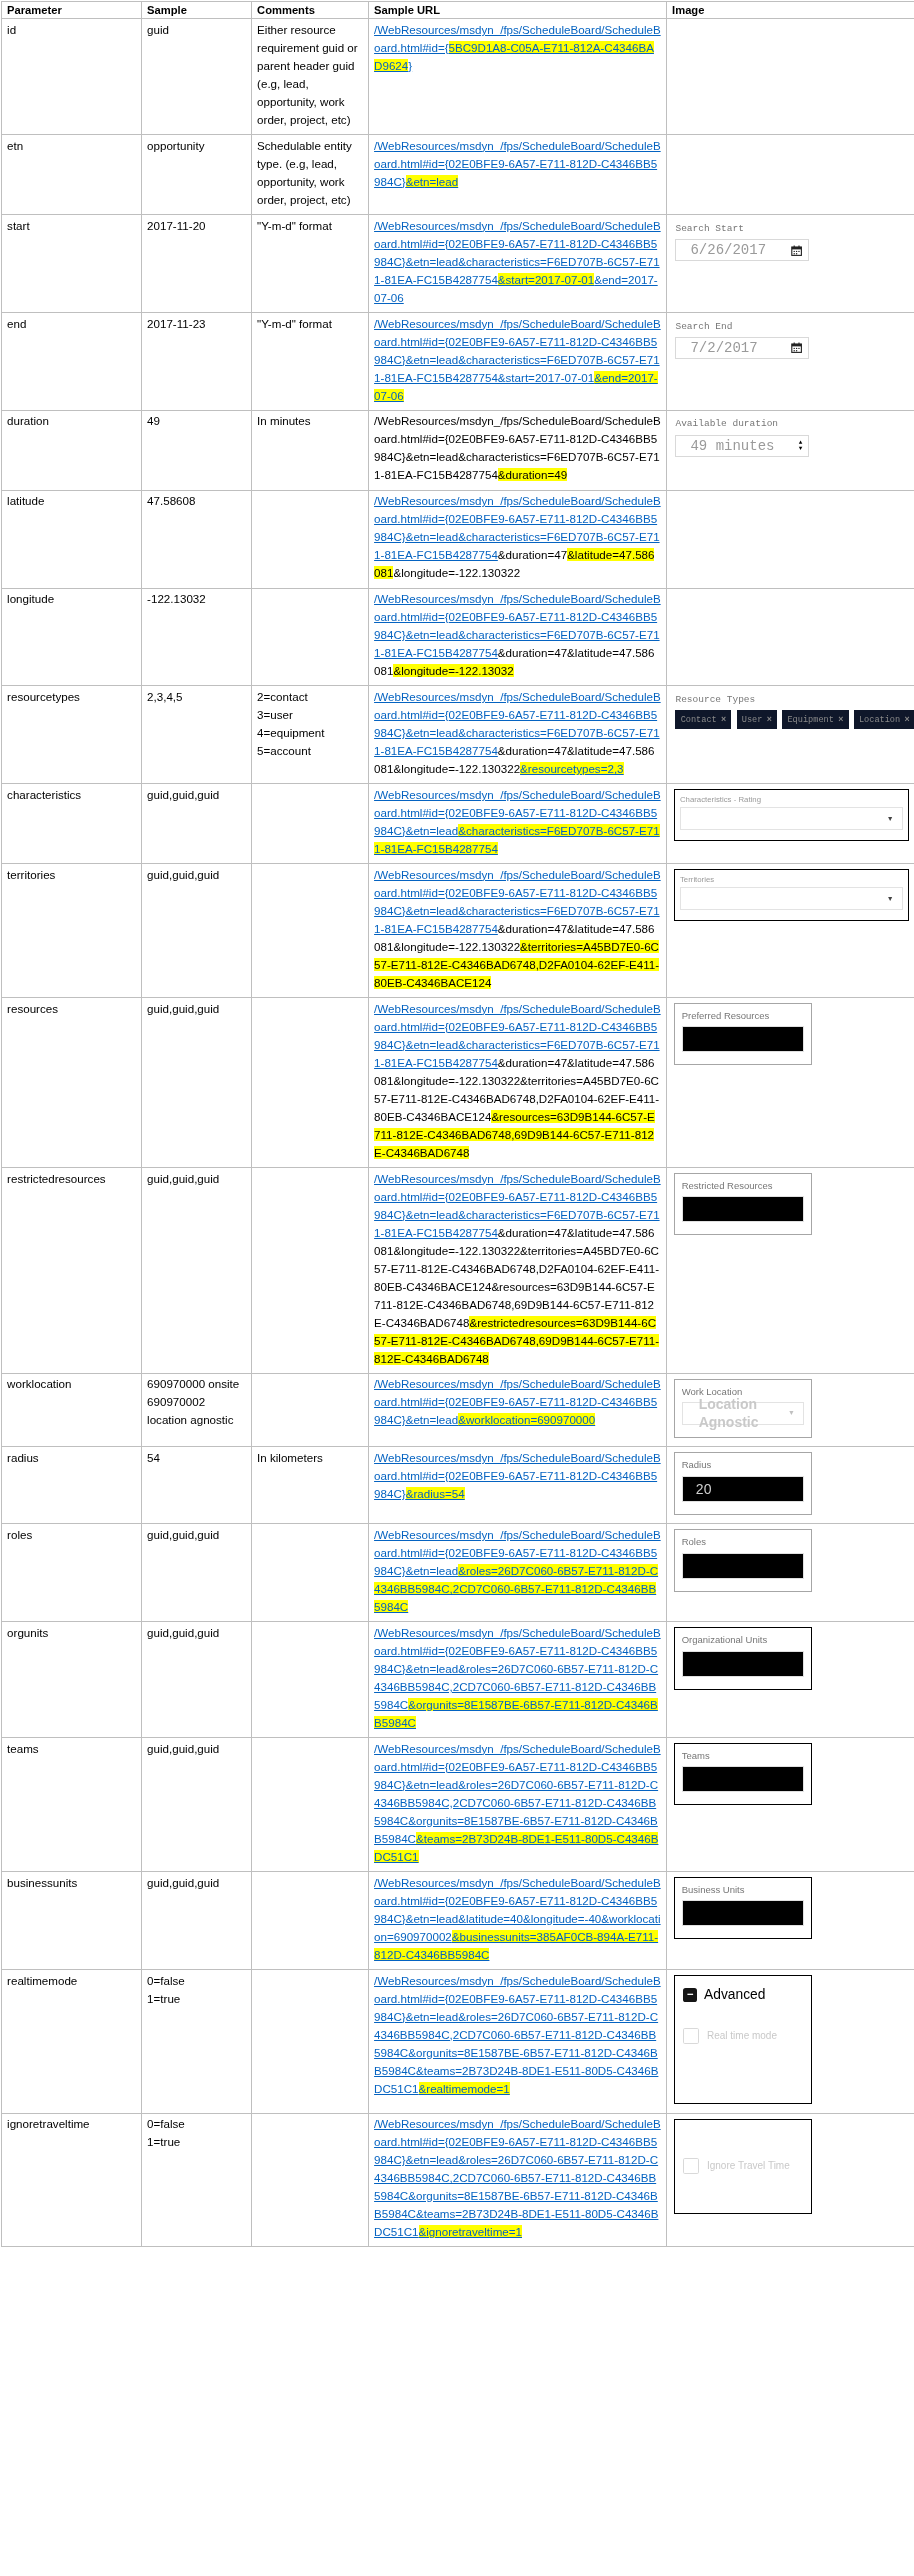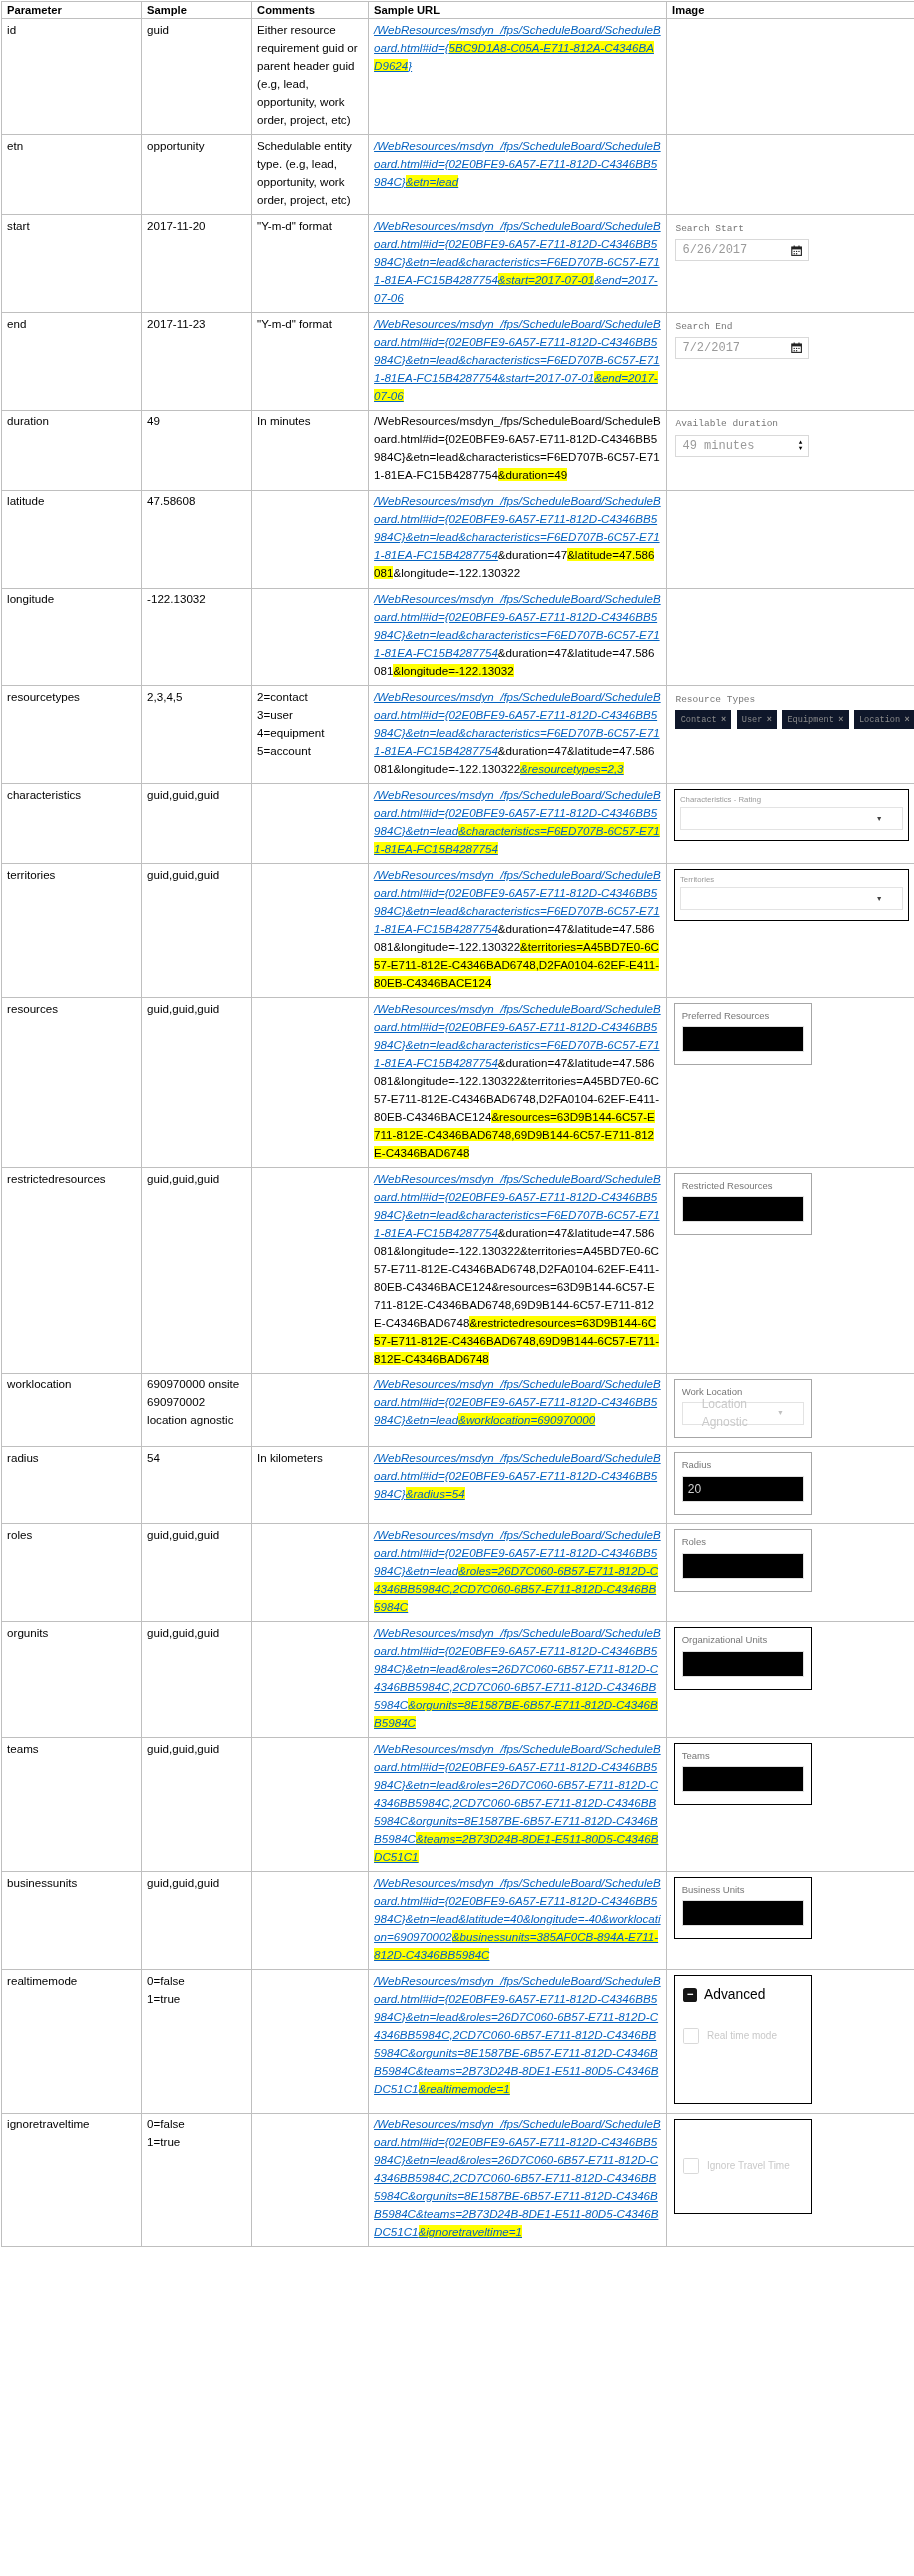--- a/index.html
+++ b/index.html
@@ -5,39 +5,39 @@
   html,body{margin:0;padding:0;background:#fff;color:#000;font-family:"Liberation Sans",sans-serif;}
   .page{width:783px;border-radius:11px;}
   table.param-table{border-collapse:collapse;table-layout:fixed;width:913px;margin:0.9px;}
   col.c1{width:140px;}col.c2{width:110px;}col.c3{width:117px;}col.c4{width:298px;}col.c5{width:248px;}
   th,td{border:0.9px solid #bfbfbf;vertical-align:top;text-align:left;box-sizing:border-box;}
   th{font-size:11.2px;line-height:14.6px;font-weight:bold;padding:0.9px 5.2px;}
   td{font-size:11.6px;line-height:18px;padding:1.7px 5.2px 5.2px 5.2px;}
   td.c-sample,td.c-comments{white-space:pre-line;}
   td.c-url{word-break:break-all;}
   a.url-a{cursor:pointer;}
-  .u-link{color:#0563C1;text-decoration:underline;font-style:italic;}
+  .u-link{color:#0563C1;text-decoration:underline;}
   .u-plain{color:#000;text-decoration:none;}
   .u-hl{background:#ffff00;}
   
   .frame{margin:3.4px 0 3.4px 1.7px;box-sizing:border-box;background:#fff;}
   .frame.dark{border:1.7px solid #000;}
   .frame.light{border:0.9px solid #a6a6a6;}
   .frame.nonef{border:none;}
   .w-label{font-size:9.5px;color:#767676;line-height:12px;margin-bottom:4.3px;white-space:nowrap;overflow:hidden;}
   .w-input{width:134px;height:22.4px;border:0.9px solid #d9d9d9;display:flex;align-items:center;justify-content:space-between;padding:0 6px;box-sizing:border-box;background:#fff;}
-  .w-value{font-size:12px;color:#9a9a9a;}
+  .w-value{font-size:14px;color:#9a9a9a;margin-left:8px;}
   .spin{display:flex;flex-direction:column;line-height:6px;font-size:6px;color:#000;letter-spacing:0;}
   .chips{display:flex;gap:5.2px;}
   .chip{background:#0f172a;color:#8a8a8a;font-size:8.6px;line-height:10.3px;padding:4.3px 5.2px;display:flex;gap:4.3px;align-items:flex-end;}
   .chip b{font-weight:bold;font-size:8.6px;}
   .t-date,.t-spinner,.t-chips{padding:2.6px 1.7px 5.2px 1.7px;font-family:Liberation Mono, monospace;}
   .t-dropdown{padding:3.4px 5.2px 10.3px 5.2px;}
   .t-dropdown .w-label{font-size:7.8px;color:#9a9a9a;margin-bottom:1.7px;}
-  .w-select{height:20.7px;border:0.9px solid #e3e3e3;display:flex;align-items:center;justify-content:space-between;padding:0 19px;background:#fff;}
+  .w-select{height:20.7px;border:0.9px solid #e3e3e3;display:flex;align-items:center;justify-content:space-between;padding:0 8px;background:#fff;font-weight:bold;}
   .arrow{font-size:6.9px;color:#444;}
   .arrow.fade{color:#c0c0c0;}
   .t-textbox,.t-select{width:138px;padding:6px 6.9px 12px 6.9px;}
   .w-box{height:24px;border:0.9px solid #e0e0e0;background:#000000;display:flex;align-items:center;padding:0 5.2px;}
   .w-box .w-value.fade{color:#cfcfcf;}
   .t-select .w-select .w-value{color:#c9c9c9;}
   .t-advanced{width:138px;min-height:129px;padding:10.3px 8.6px;}
   .adv-head{display:flex;align-items:center;gap:6.9px;font-size:13.8px;color:#000;margin-bottom:22.4px;}
   .minusbox{width:13.8px;height:13.8px;background:#151515;border-radius:2.6px;color:#fff;font-size:11.2px;line-height:13px;text-align:center;font-weight:bold;flex:0 0 13.8px;}
   .chk-row{display:flex;align-items:center;gap:7.8px;color:#c9c9c9;font-size:10px;}

